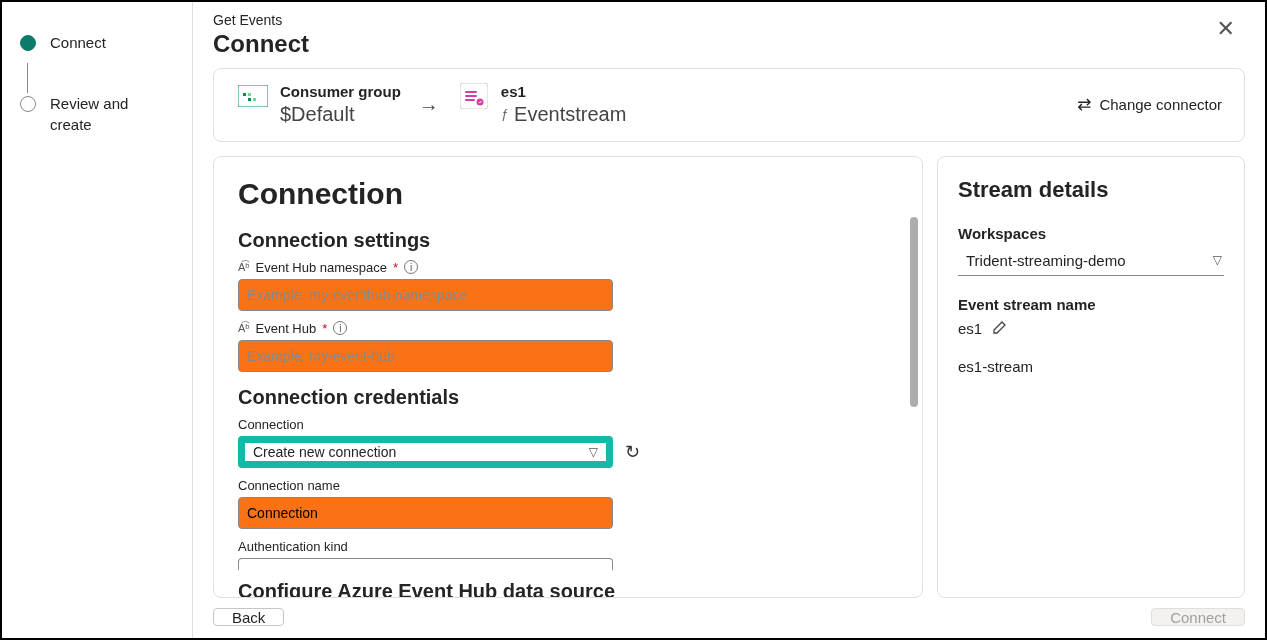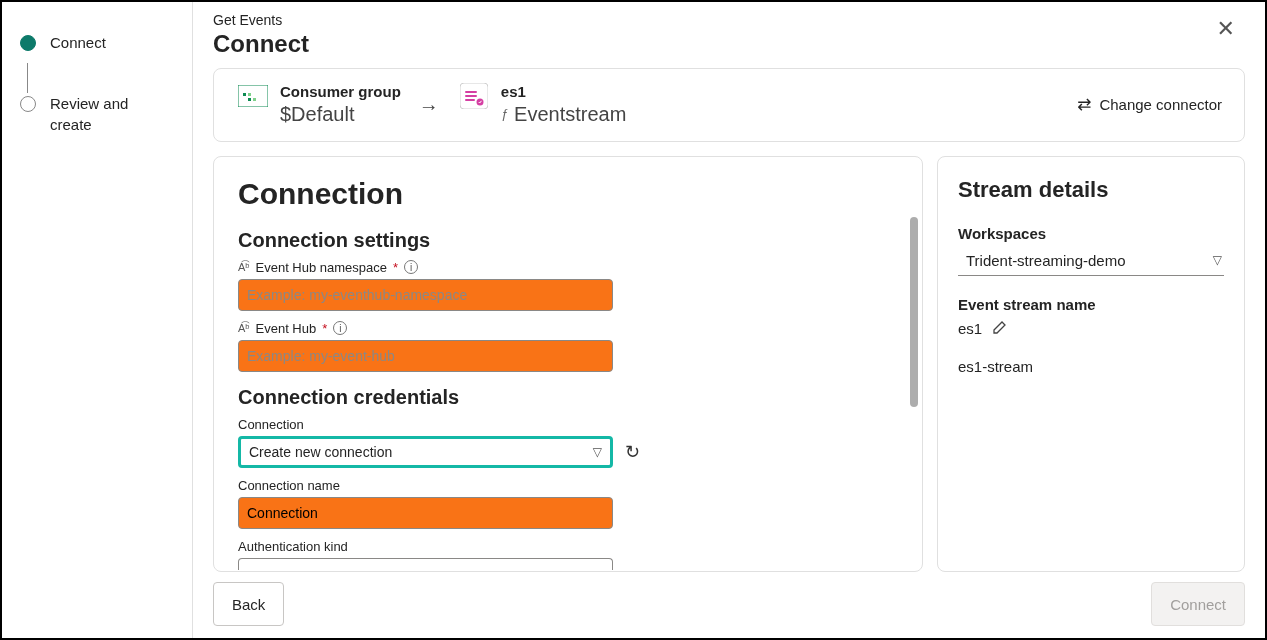--- a/index.html
+++ b/index.html
@@ -87,21 +87,21 @@
       display:inline-flex; align-items:center; justify-content:center;
       font-size:10px; color:#555;
     }
     .text-input {
       width: 375px; height: 32px; border:1px solid #8a8886; border-radius:4px;
       padding: 14px 8px; font-size: 14px; background:#f97316;
     }
     .text-input::placeholder { color:#8a8886; }
     .select-wrap { display:flex; align-items:center; gap:12px;}
     .select {
-      width: 375px; height: 32px; border:3px solid #14b8a6; border-radius:4px;
+      width: 375px; height: 32px; border:7px solid #14b8a6; border-radius:4px;
       padding: 0 8px; font-size: 14px; background:#fff;
       display:flex; align-items:center; justify-content:space-between;
       cursor:pointer;
     }
     .select .chev { color:#555; font-size:12px;}
     .refresh { font-size: 18px; cursor:pointer; color:#333;}
     .trunc-input {
       width:375px; height:12px; border:1px solid #8a8886; border-top-left-radius:4px; border-top-right-radius:4px;
       border-bottom:none;
     }
@@ -119,21 +119,21 @@
       margin-bottom: 20px; cursor:pointer; font-size:15px;
     }
     .details-select .chev { color:#555; font-size:12px;}
     .details-value-row { display:flex; align-items:center; gap:10px; margin-bottom:20px; font-size:15px;}
     .edit-icon { color:#444; cursor:pointer;}
     .details-static { font-size:15px; margin-bottom:20px;}
 
     
     .footer { display:flex; justify-content:space-between; align-items:center; padding: 10px 0 12px 0;}
     .btn {
-      height: 44px; padding: 0 18px; border-radius:4px; font-size:15px; cursor:pointer;
+      height: 18px; padding: 0 18px; border-radius:4px; font-size:15px; cursor:pointer;
       display:inline-flex; align-items:center; justify-content:center;
       border:1px solid #c8c6c4; background:#fff;
     }
     .btn.primary {
       background:#f3f2f1; color:#a19f9d; border:1px solid #e1dfdd;
     }
 
     
     .src-icon {
       width:34px; height:26px;

